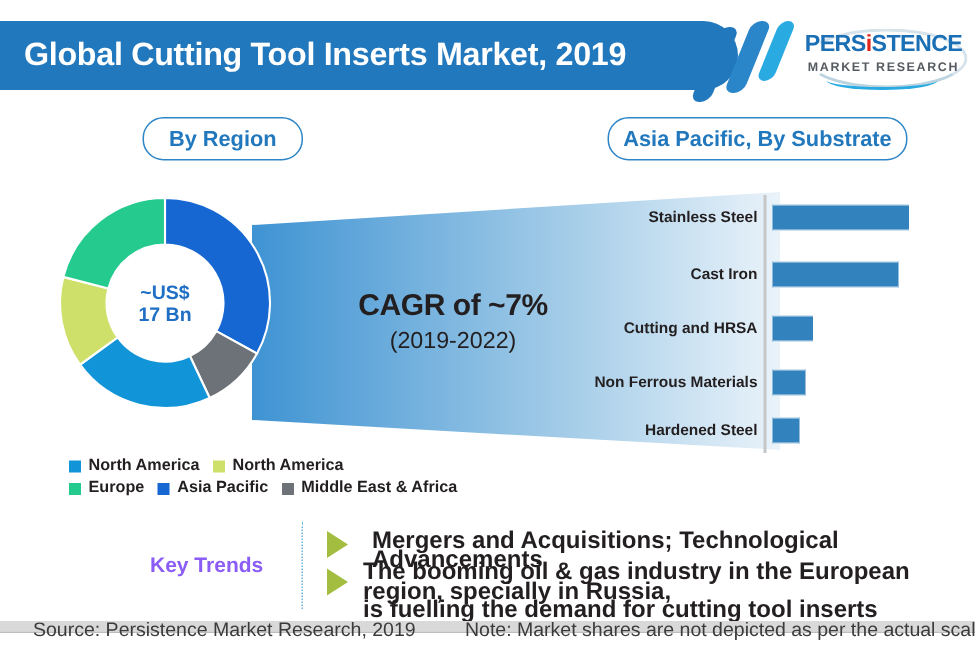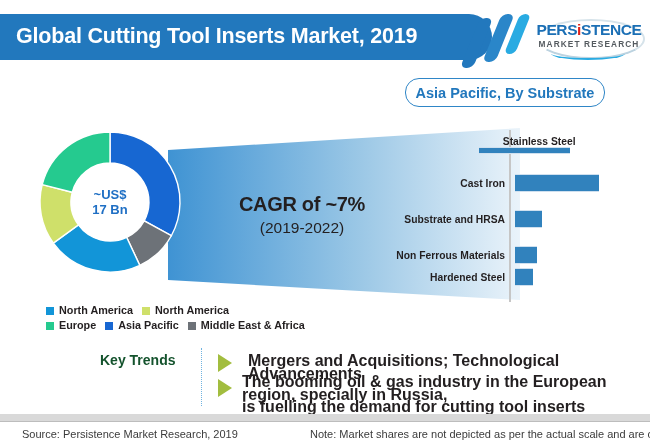--- a/index.html
+++ b/index.html
@@ -61,33 +61,33 @@
   .bars{position:absolute;left:392px;top:130px;width:258px;height:172px;}
   .axis{position:absolute;left:117px;top:0;width:2px;height:172px;background:#c6c6c6;}
   .barrow{position:absolute;left:0;width:258px;height:18px;display:flex;align-items:center;}
   .blabel{width:113px;text-align:right;font-size:10.3px;font-weight:bold;
           color:#231f20;white-space:nowrap;padding-right:4px;}
   .bar{height:16px;background:#3182bd;margin-left:6px;
        border-top:1px solid #cfe0ef;border-bottom:1px solid #cfe0ef;}
 
   
   .kt{position:absolute;left:100px;top:348px;width:520px;height:58px;}
-  .kt-title{position:absolute;left:0;top:4px;width:88px;text-align:left;
-            color:#14532d;font-size:14px;font-weight:bold;}
+  .kt-title{position:absolute;left:0;top:20px;width:88px;text-align:left;
+            color:#8b5cf6;font-size:14px;font-weight:bold;}
   .kt-divider{position:absolute;left:101px;top:0;width:0;height:58px;
               border-left:1.5px dotted #6fb3e0;}
   .tri{position:absolute;width:0;height:0;border-top:9px solid transparent;
        border-bottom:9px solid transparent;border-left:14px solid #a2bd3f;}
   .kt-item{position:absolute;font-size:16px;font-weight:bold;color:#231f20;
            line-height:12.5px;}
 
   
   .foot-band{position:absolute;left:0;top:414px;width:650px;height:7px;background:#d9d9d9;}
   .foot-line{position:absolute;left:0;top:421px;width:650px;height:1px;background:#bdbdbd;}
-  .foot{position:absolute;top:428px;font-size:11px;color:#3b3b3b;white-space:nowrap;}
+  .foot{position:absolute;top:412px;font-size:13px;color:#3b3b3b;white-space:nowrap;}
   .foot-src{left:22px;}
   .foot-note{left:310px;}
 </style>
 </head>
 <body>
 
 <div class="page">
 
   <div class="header">
     <div class="header-bar"></div>
@@ -97,20 +97,21 @@
   <div class="slash b"></div>
   <div class="slash c"></div>
 
   <div class="logo">
     <div class="logo-ring"></div>
     <div class="logo-word"><span>PERS</span><span class="dot">i</span><span>STENCE</span></div>
     <div class="logo-swoosh"></div>
     <div class="logo-sub">MARKET RESEARCH</div>
   </div>
 
+  <div class="pill pill-region">By Region</div>
   <div class="pill pill-substrate">Asia Pacific, By Substrate</div>
 
   <div class="funnel">
     <svg width="360" height="172" viewBox="0 0 360 172">
       <defs>
         <linearGradient id="fgrad" x1="0" y1="0" x2="1" y2="0">
           <stop offset="0%" stop-color="#3f93d3"></stop>
           <stop offset="55%" stop-color="#9cc8e6"></stop>
           <stop offset="100%" stop-color="#eaf3fa"></stop>
         </linearGradient>
@@ -163,37 +164,37 @@
       <span class="lg">
         <i class="sw" style="background: rgb(109, 114, 120);"></i>
         <span>Middle East &amp; Africa</span>
       </span>
     </div>
   </div>
 
   <div class="bars">
     <div class="axis"></div>
     <div id="bar-rows">
-        <div class="barrow" style="top: 6px; flex-direction: column;">
+        <div class="barrow" style="top: 6px;">
           <div class="blabel">Stainless Steel</div>
           <div class="bar" style="width: 91px; background: rgb(49, 130, 189);"></div>
         </div>
         <div class="barrow" style="top: 44px;">
           <div class="blabel">Cast Iron</div>
           <div class="bar" style="width: 84px; background: rgb(49, 130, 189);"></div>
         </div>
         <div class="barrow" style="top: 80px;">
-          <div class="blabel">Substrate and HRSA</div>
+          <div class="blabel">Cutting and HRSA</div>
           <div class="bar" style="width: 27px; background: rgb(49, 130, 189);"></div>
         </div>
         <div class="barrow" style="top: 116px;">
           <div class="blabel">Non Ferrous Materials</div>
           <div class="bar" style="width: 22px; background: rgb(49, 130, 189);"></div>
         </div>
-        <div class="barrow" style="top: 138px;">
+        <div class="barrow" style="top: 148px;">
           <div class="blabel">Hardened Steel</div>
           <div class="bar" style="width: 18px; background: rgb(49, 130, 189);"></div>
         </div>
       </div>
   </div>
 
   <div class="kt">
     <div class="kt-title">Key Trends</div>
     <div class="kt-divider"></div>
 

